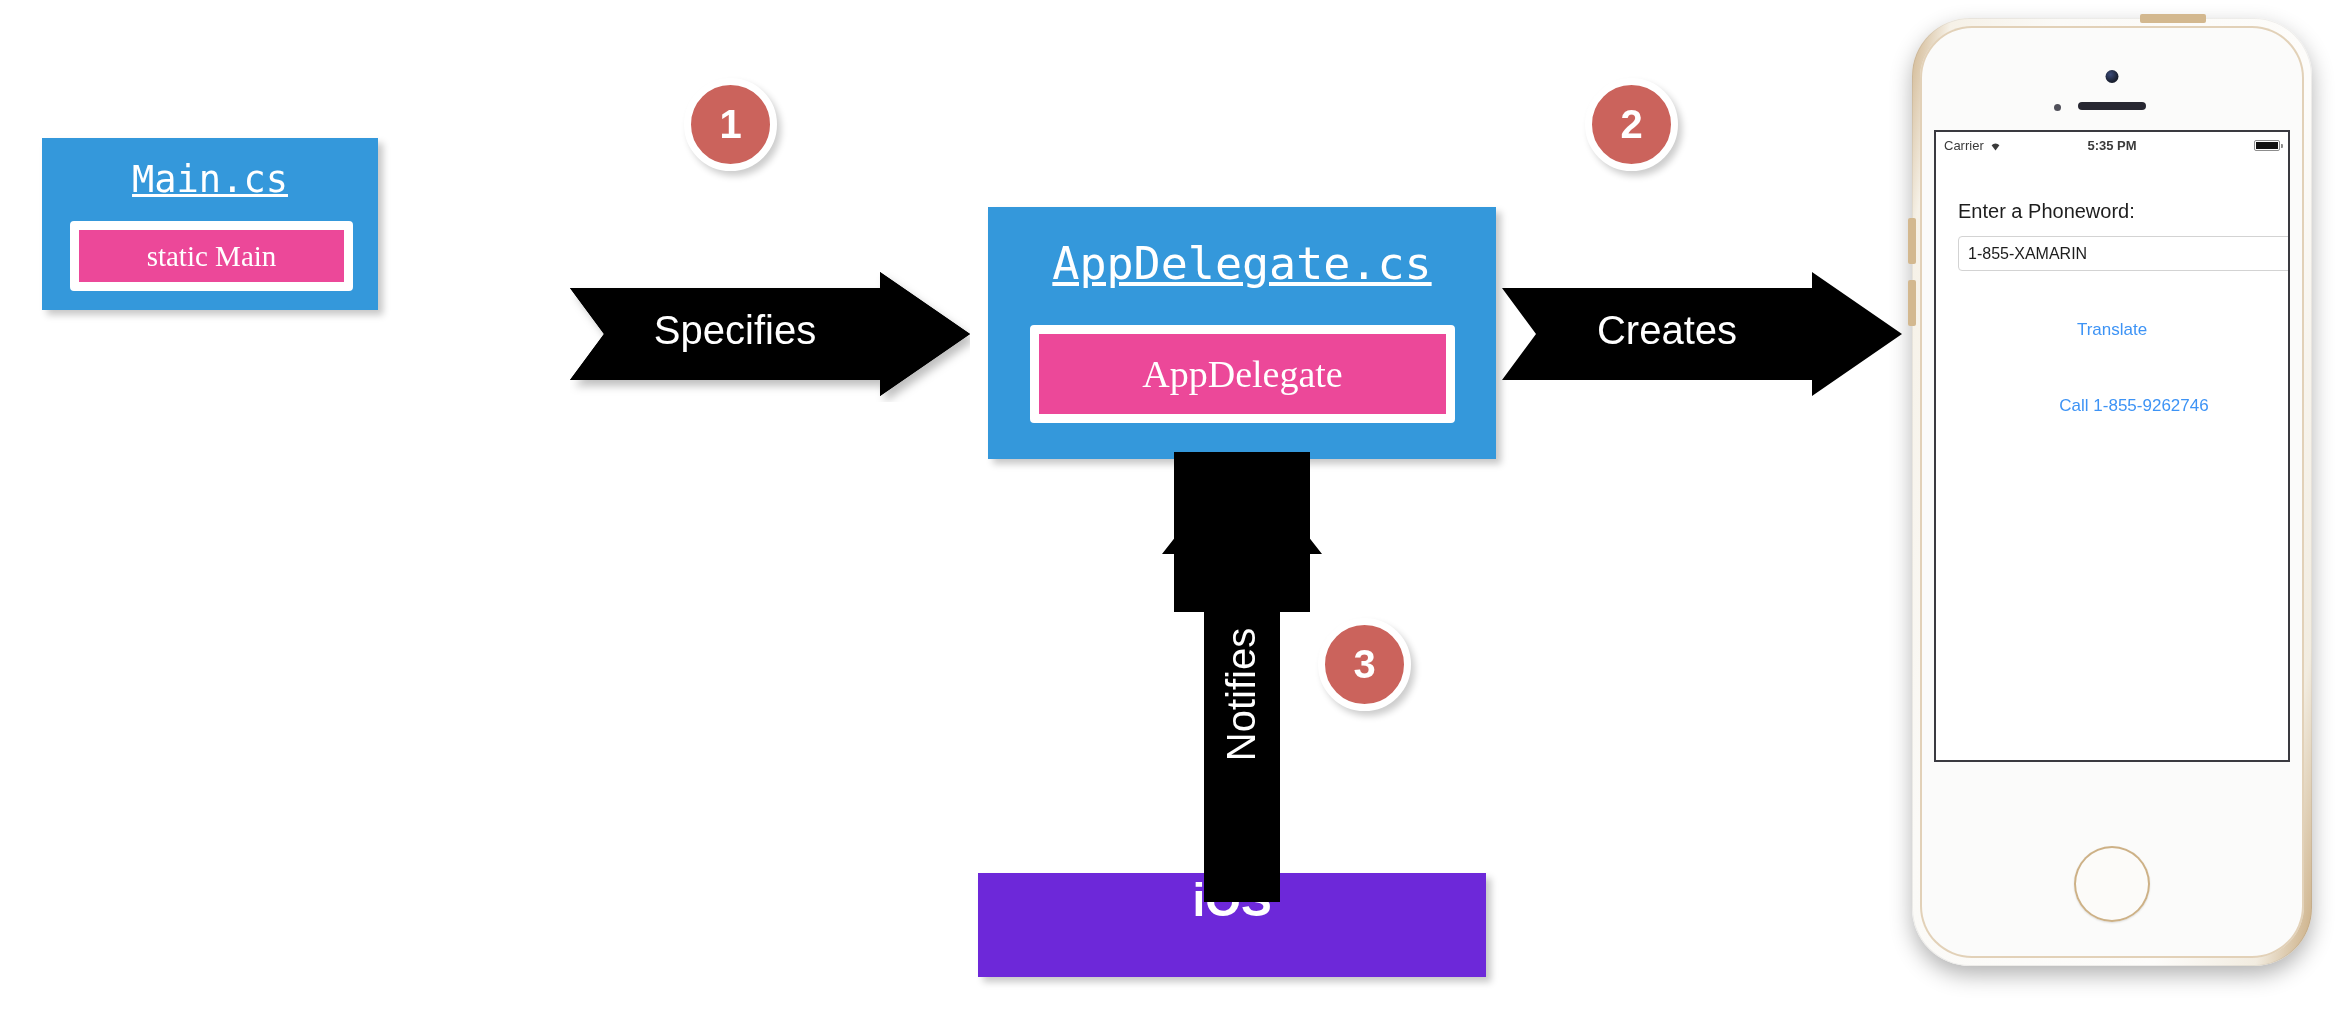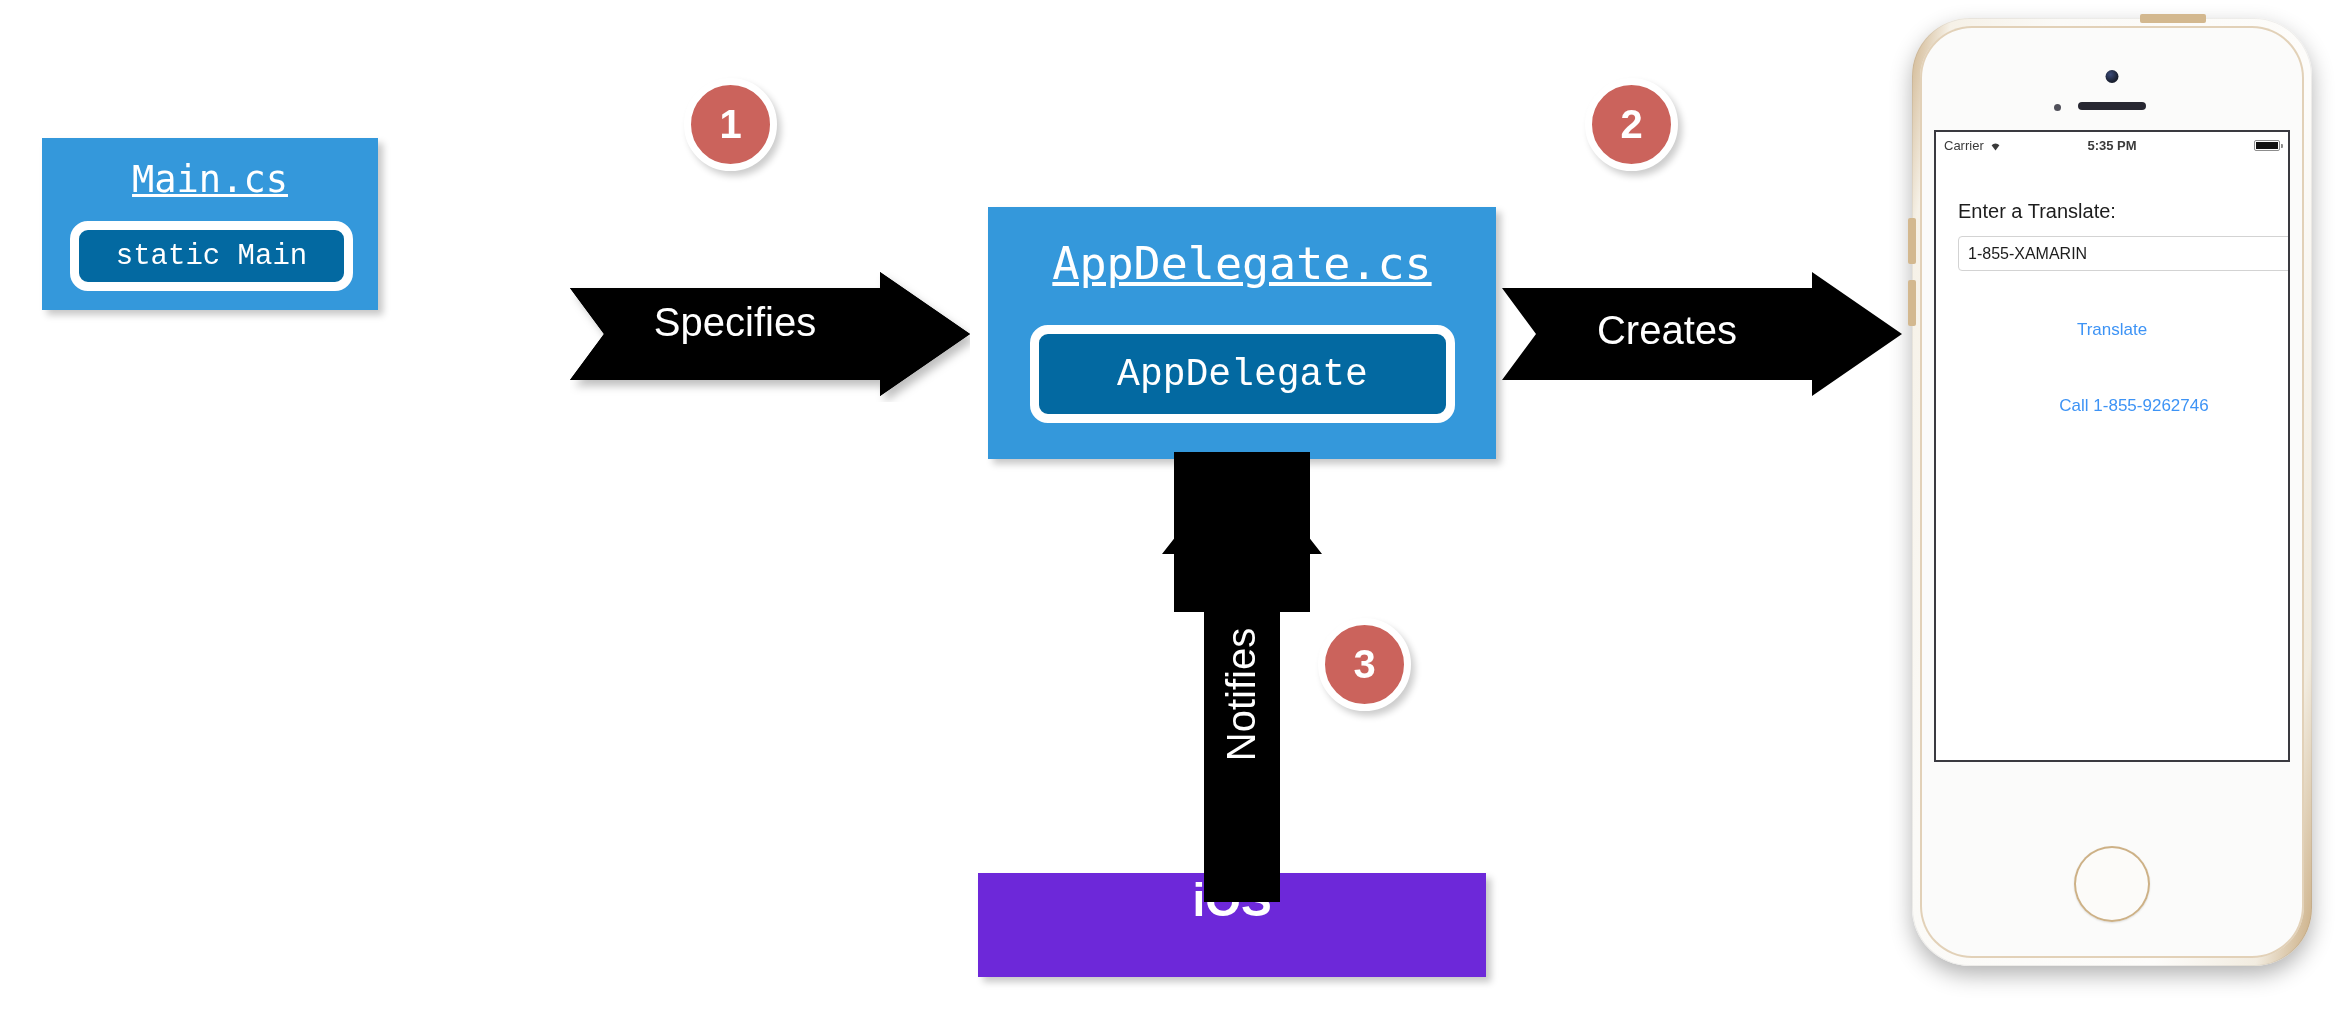--- a/index.html
+++ b/index.html
@@ -27,29 +27,29 @@
     left: 0; right: 0;
     text-align: center;
     color: #ffffff;
     font-family: "DejaVu Sans Mono", "Liberation Mono", monospace;
     letter-spacing: 0px;
     white-space: nowrap;
     text-decoration: underline;
   }
   .class-chip {
     position: absolute;
-    background: #0369a1;
+    background: #ec4899;
     border: 9px solid #ffffff;
-    border-radius: 18px;
+    border-radius: 4px;
     box-sizing: border-box;
     display: flex;
     align-items: center;
     justify-content: center;
     color: #ffffff;
-    font-family: Liberation Mono, monospace;
+    font-family: Liberation Serif, serif;
     white-space: nowrap;
   }
 
   
   .os-box {
     position: absolute;
     background: #6d28d9;
     box-shadow: 5px 5px 7px rgba(0,0,0,0.22);
     display: flex;
     justify-content: center;
@@ -250,21 +250,21 @@
 <div class="arrow-wrap" style="left:570px; top:272px; width:400px; height:130px;">
   <svg width="400" height="130" viewBox="0 0 400 130">
     <defs>
       <filter id="ashadow" x="-20%" y="-20%" width="150%" height="160%">
         <feDropShadow dx="5" dy="6" stdDeviation="4" flood-color="#000000" flood-opacity="0.25"></feDropShadow>
       </filter>
     </defs>
     <polygon filter="url(#ashadow)" points="0,16 48,16 28,46 28,16 310,16 310,0 400,62 310,124 310,108 28,108 28,78 48,108 0,108 34,62" fill="#000000"></polygon>
     <polygon points="0,16 48,16 28,46 28,16 310,16 310,0 400,62 310,124 310,108 28,108 28,78 48,108 0,108 34,62" fill="#000000"></polygon>
   </svg>
-  <div class="arrow-label" style="left:0; top:28px; width:330px; text-align:center; font-size:40px;">Specifies</div>
+  <div class="arrow-label" style="left:0; top:36px; width:330px; text-align:center; font-size:40px;">Specifies</div>
 </div>
 
 <div class="arrow-wrap" style="left:1502px; top:272px; width:400px; height:130px;">
   <svg width="400" height="130" viewBox="0 0 400 130">
     <polygon points="0,16 48,16 28,46 28,16 310,16 310,0 400,62 310,124 310,108 28,108 28,78 48,108 0,108 34,62" fill="#000000"></polygon>
   </svg>
   <div class="arrow-label" style="left:0; top:36px; width:330px; text-align:center; font-size:40px;">Creates</div>
 </div>
 
 <div class="arrow-wrap" style="left:1152px; top:452px; width:180px; height:450px;">
@@ -302,21 +302,21 @@
       <div class="status-carrier">
         <span>Carrier</span>
         <svg width="13" height="11" viewBox="0 0 13 11">
           <path d="M6.5 10.4 L2.6 5.2 A5.6 5.6 0 0 1 10.4 5.2 Z" fill="#3b3b3b"></path>
         </svg>
       </div>
       <div class="status-time">5:35 PM</div>
       <div class="status-battery"></div>
     </div>
 
-    <div class="app-label">Enter a Translate:</div>
+    <div class="app-label">Enter a Phoneword:</div>
 
     <div class="app-textfield">
       <span>1-855-XAMARIN</span>
     </div>
 
     <div class="app-btn" style="top:188px;">Translate</div>
 
     <div class="app-btn" style="top:264px;padding-left:44px;">Call 1-855-9262746</div>
   </div>
 </div>

